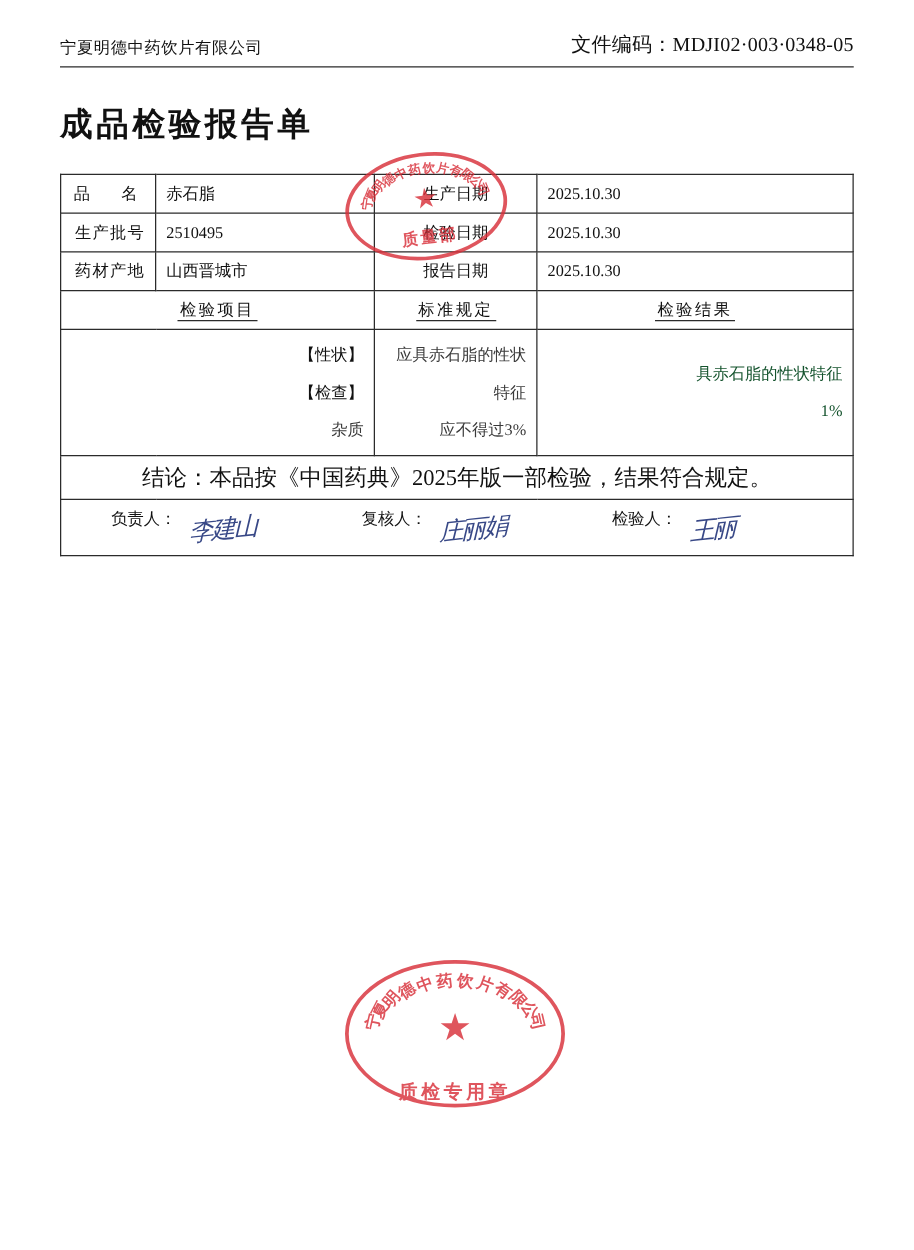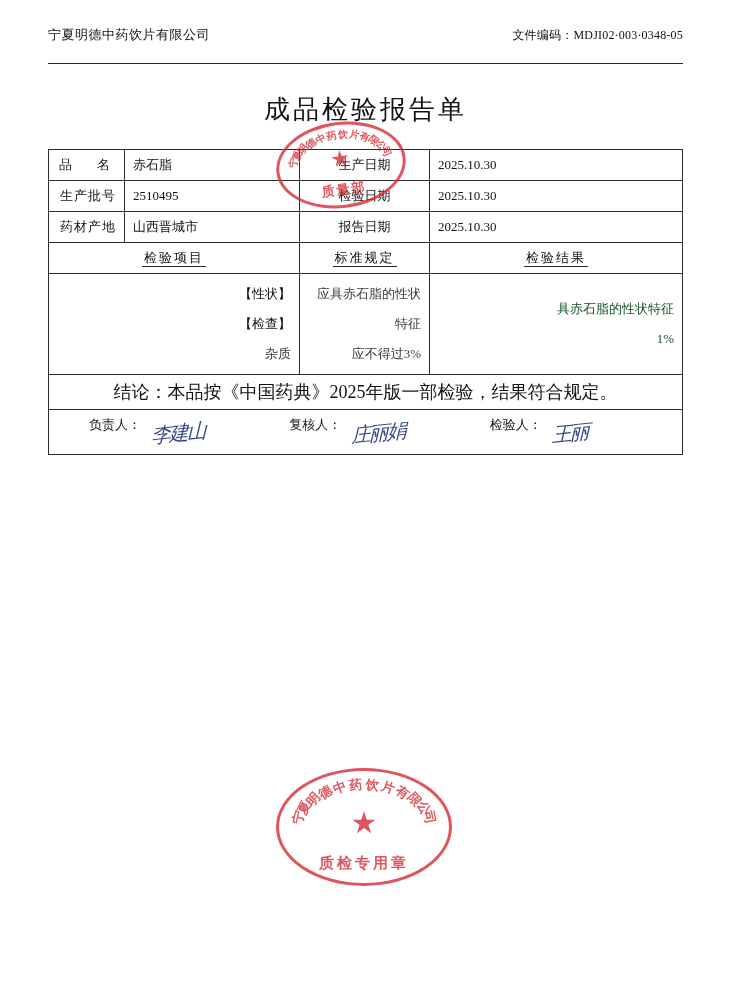--- a/index.html
+++ b/index.html
@@ -21,30 +21,29 @@
     height: 1000px;
     box-sizing: border-box;
     padding: 26px 48px 0 48px;
   }
   
   .hdr {
     display: flex;
     justify-content: space-between;
     align-items: flex-end;
     font-size: 13px;
-    padding-bottom: 19px;
+    padding-bottom: 6px;
     border-bottom: 1px solid #2b2b2b;
   }
   .hdr-left { letter-spacing: .5px; }
-  .hdr-right { font-size: 12px; letter-spacing: .2px; }
+  .hdr-right { font-size: 16px; letter-spacing: .2px; }
 
   .title {
-    text-align: center;
     font-size: 26px;
-    font-weight: normal;
+    font-weight: bold;
     letter-spacing: 3px;
     margin: 28px 0 22px 0;
   }
 
   
   table.doc {
     width: 100%;
     border-collapse: collapse;
     table-layout: fixed;
     font-size: 13px;
@@ -172,21 +171,21 @@
   #stamp-top .btm {
     bottom: 6px; font-size: 13px; letter-spacing: 2px;
   }
   
   #stamp-bottom {
     width: 170px; height: 112px;
     left: 276px; top: 768px;
   }
   #stamp-bottom .star { font-size: 30px; margin-top: -4px; }
   #stamp-bottom .btm {
-    bottom: 10px; font-size: 15px; letter-spacing: 3px;
+    bottom: 0; font-size: 15px; letter-spacing: 3px;
   }
 </style>
 </head>
 <body>
 
 <div class="page">
 
   <div class="hdr">
     <div class="hdr-left">宁夏明德中药饮片有限公司</div>
     <div class="hdr-right">文件编码：MDJI02·003·0348-05</div>

